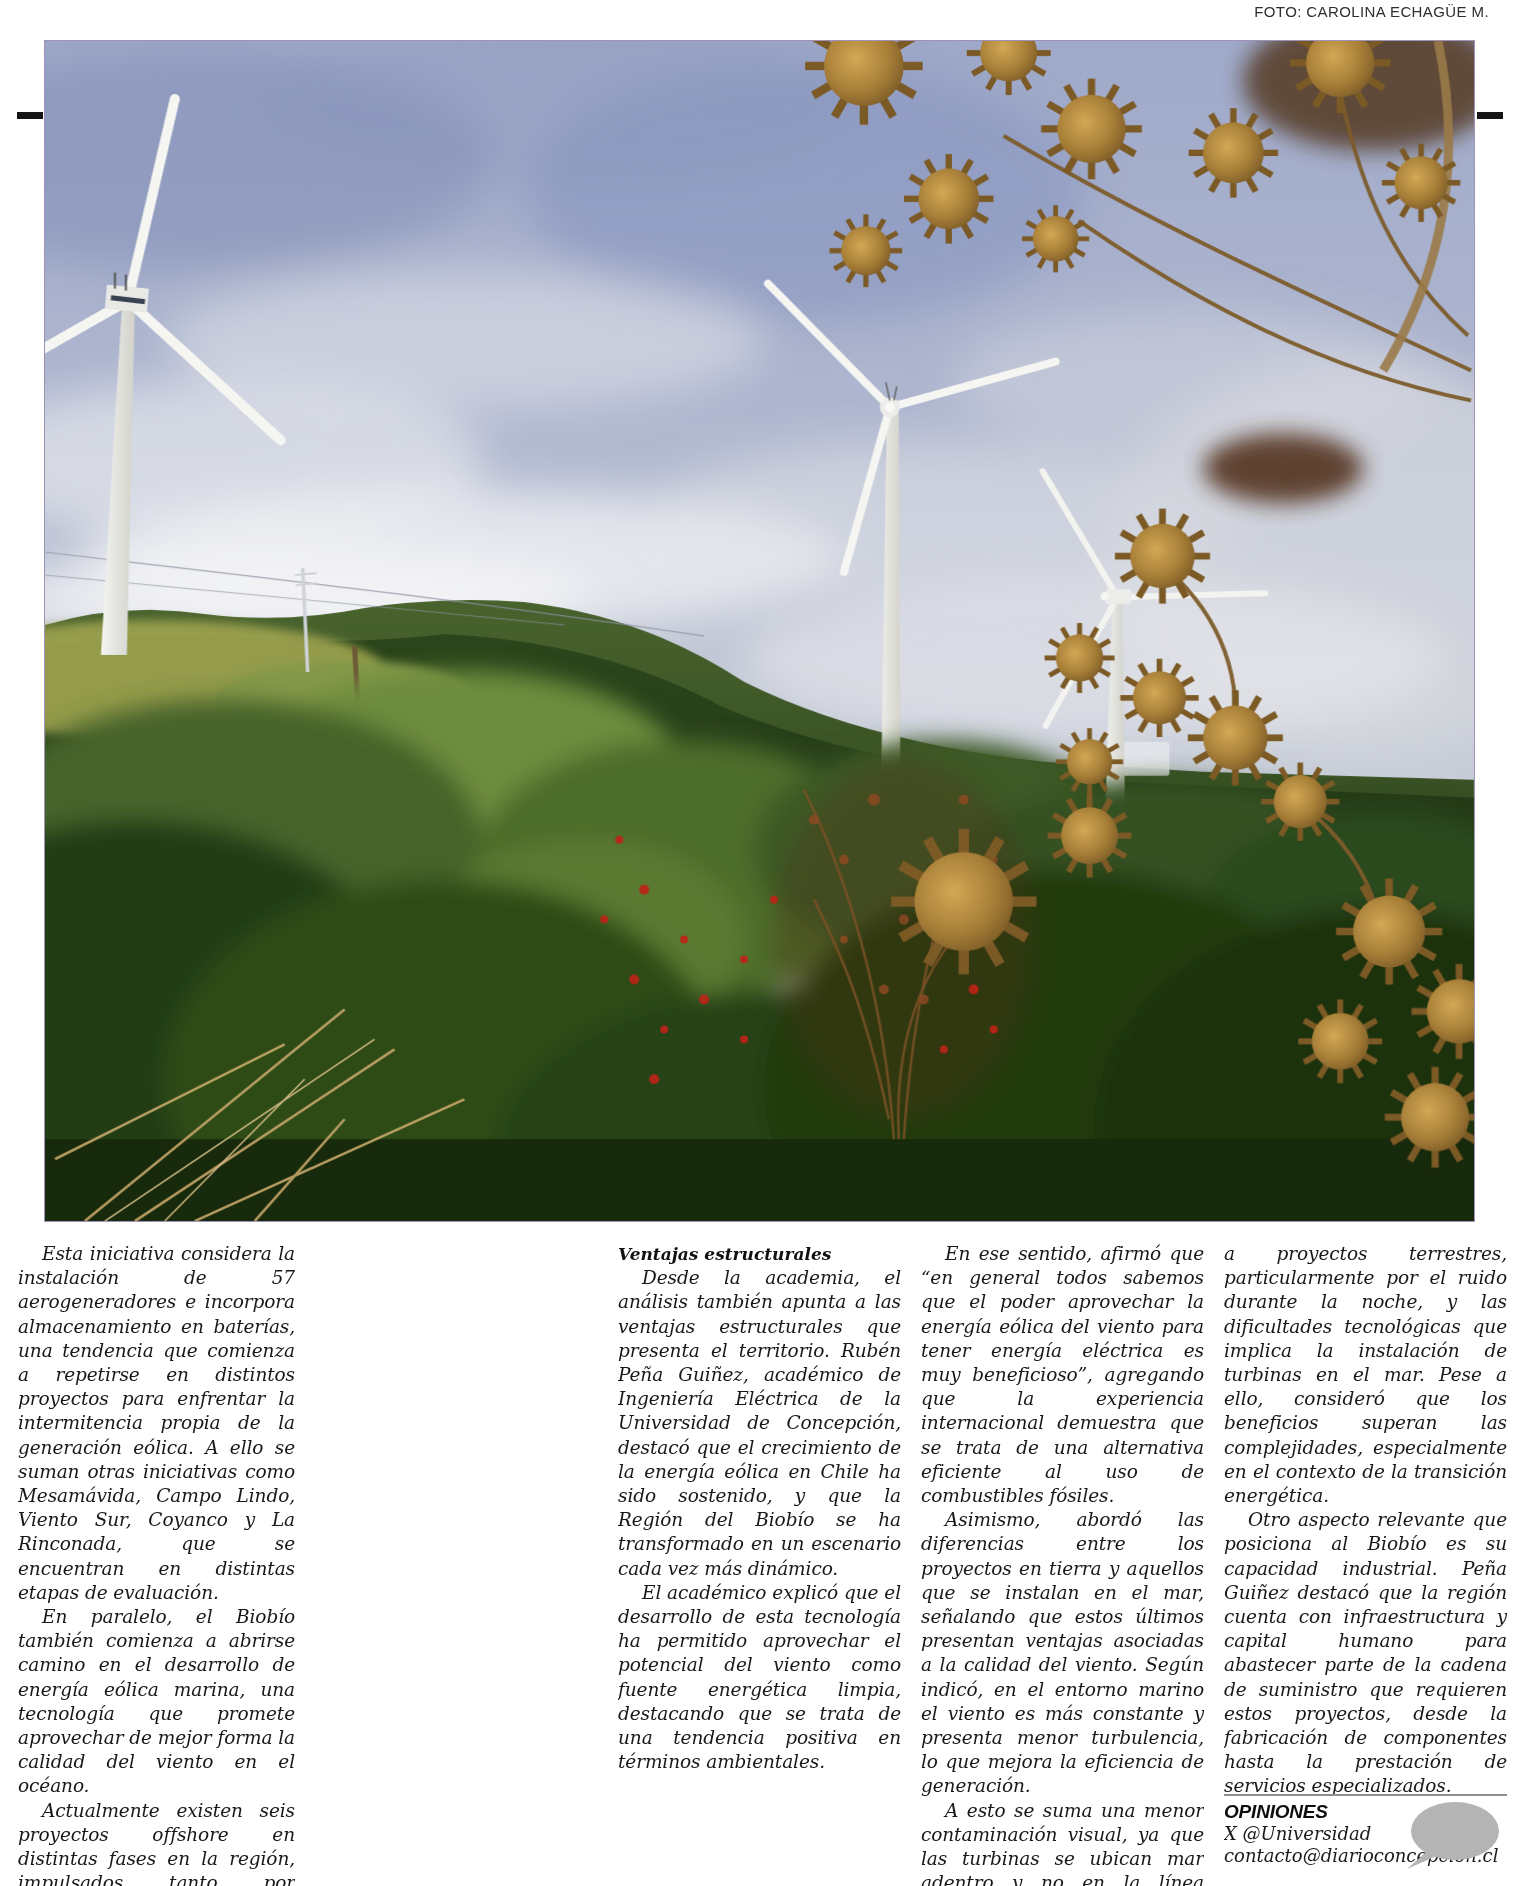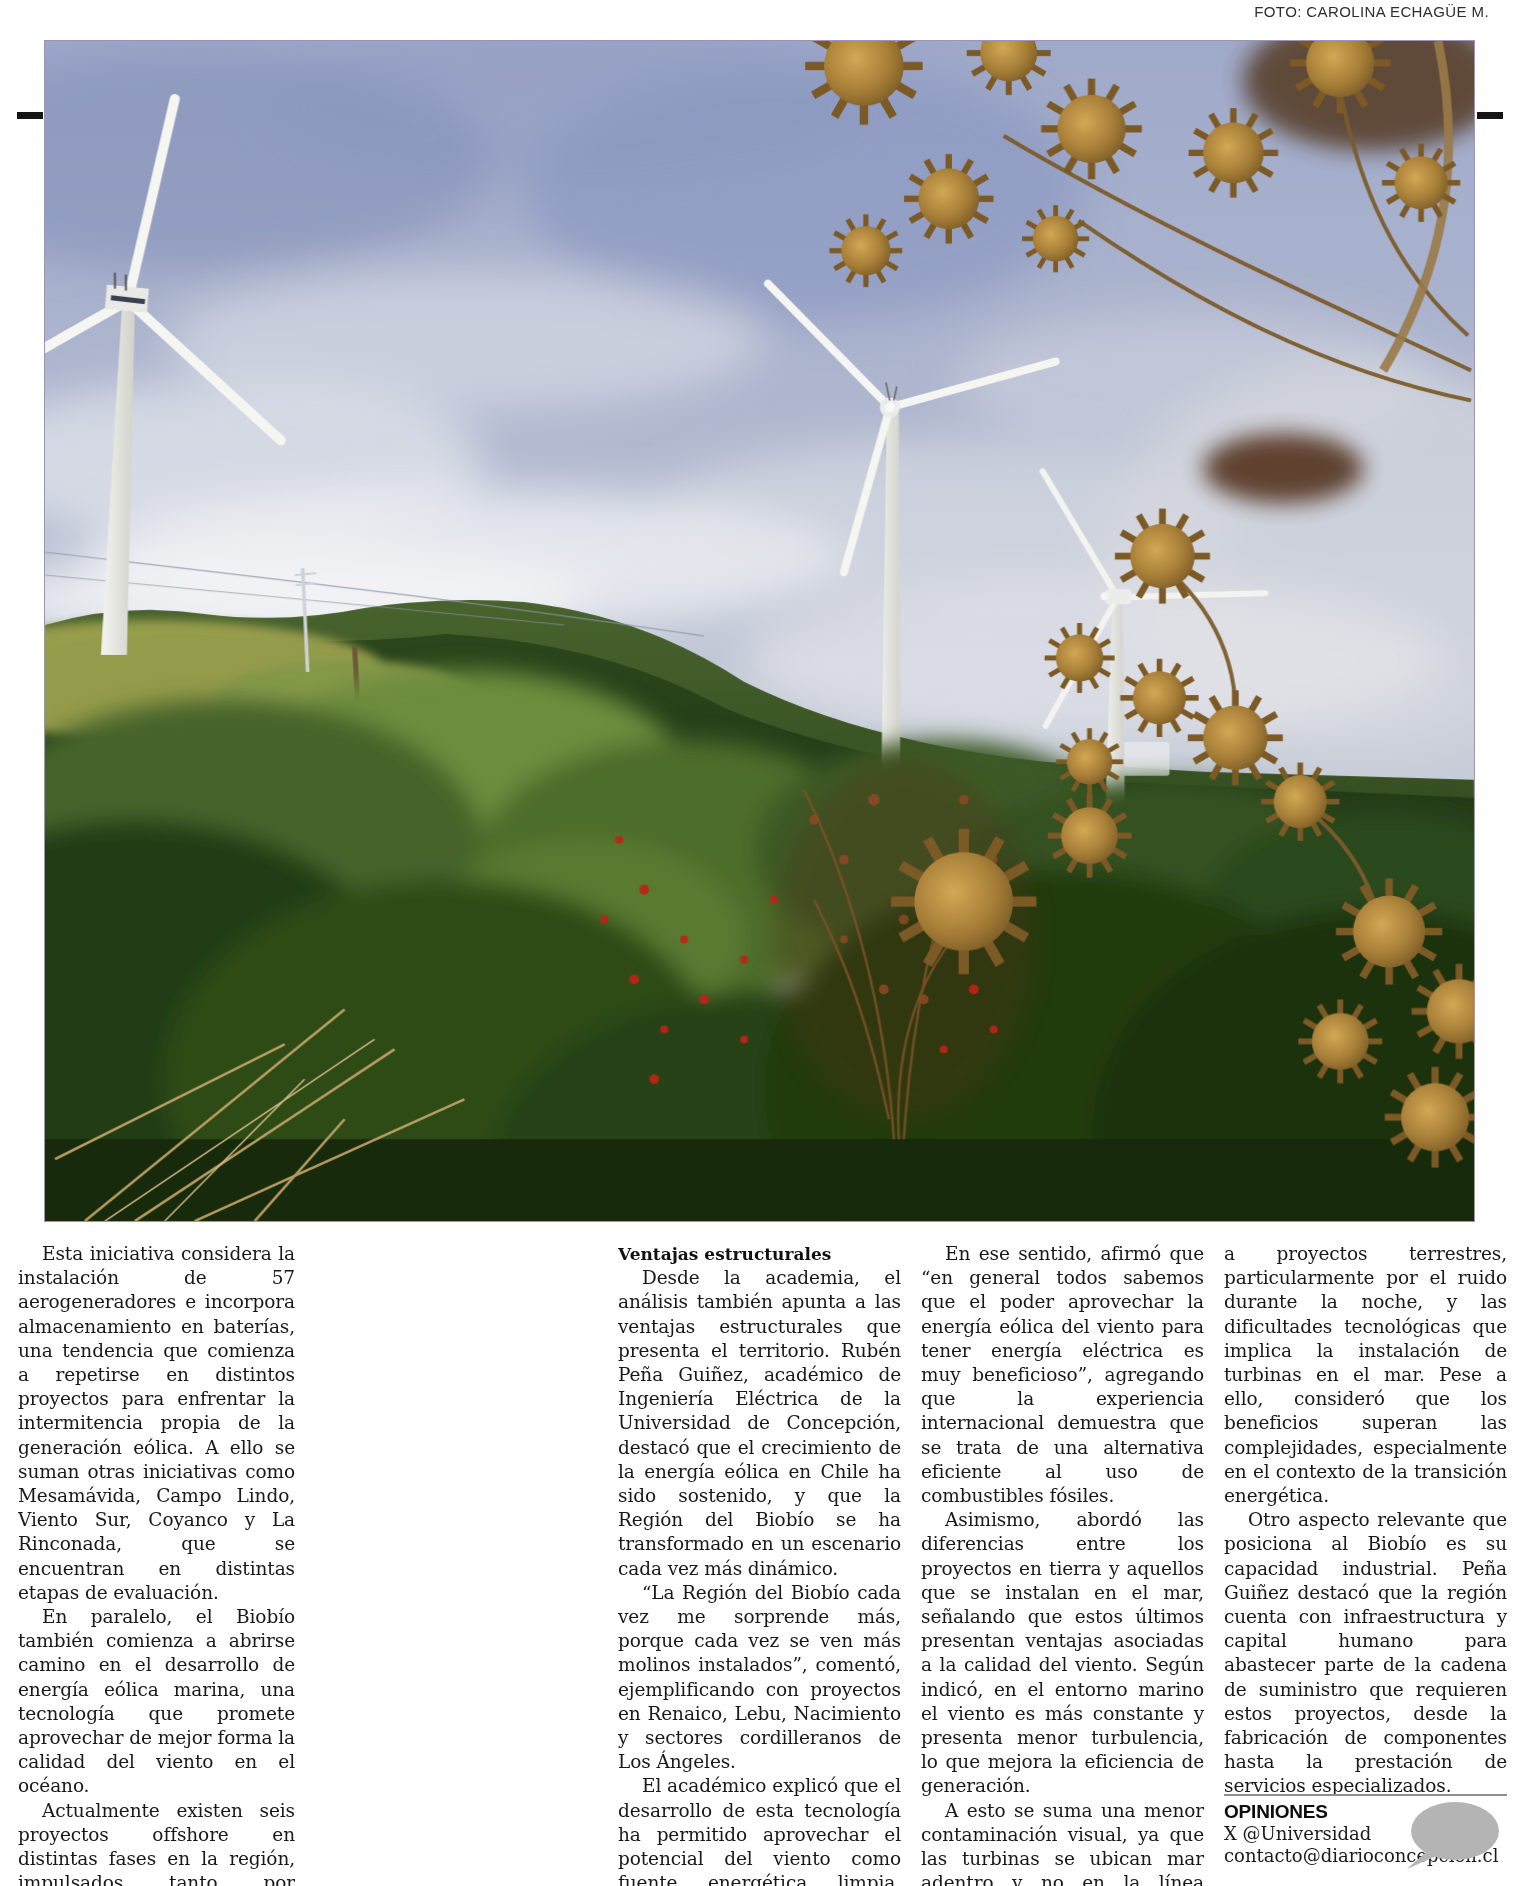--- a/index.html
+++ b/index.html
@@ -24,21 +24,21 @@
   
   figure.photo{
     margin:0;position:absolute;left:44px;top:40px;width:1431px;height:1182px;
     border:1px solid #9e92b8;box-sizing:border-box;overflow:hidden;background:#b6bfd4;
   }
   figure.photo svg{display:block;width:100%;height:100%;}
 
   
   .textblock{
     position:absolute;left:18px;top:1242px;height:644px;
-    display:grid;grid-template-columns:277px 283px 283px 283px 283px;column-gap:20px;
+    display:grid;grid-template-columns:277px 283px 283px 283px 283px;column-gap:20px;font-style:italic;
   }
   .col{height:644px;overflow:hidden;}
   .col p{
     margin:0;font-family:"DejaVu Serif",serif;font-size:18.5px;line-height:24.2px;
     letter-spacing:-0.1px;color:#181818;text-align:justify;text-indent:24px;
     hyphens:auto;overflow-wrap:break-word;
   }
   .col p.no-indent{text-indent:0;}
   .col h3{
     margin:0;font-family:"DejaVu Serif",serif;font-size:17px;line-height:24.2px;
@@ -307,21 +307,20 @@
       <p>Esta iniciativa considera la instalación de 57 aerogeneradores e incorpora almacenamiento en baterías, una tendencia que comienza a repetirse en distintos proyectos para enfrentar la intermitencia propia de la generación eólica. A ello se suman otras iniciativas como Mesamávida, Campo Lindo, Viento Sur, Coyanco y La Rinconada, que se encuentran en distintas etapas de evaluación.</p>
       <p>En paralelo, el Biobío también comienza a abrirse camino en el desarrollo de energía eólica marina, una tecnología que promete aprovechar de mejor forma la calidad del viento en el océano.</p>
       <p>Actualmente existen seis proyectos offshore en distintas fases en la región, impulsados tanto por empresas nacionales como internacionales, lo que refuerza la proyección de la zona como un polo energético integral.</p>
     </div>
 
     <div class="col"></div>
 
     <div class="col">
       <h3>Ventajas estructurales</h3>
       <p>Desde la academia, el análisis también apunta a las ventajas estructurales que presenta el territorio. Rubén Peña Guiñez, académico de Ingeniería Eléctrica de la Universidad de Concepción, destacó que el crecimiento de la energía eólica en Chile ha sido sostenido, y que la Región del Biobío se ha transformado en un escenario cada vez más dinámico.</p>
-      <p>“La Región del Biobío cada vez me sorprende más, porque cada vez se ven más molinos instalados”, comentó, ejemplificando con proyectos en Renaico, Lebu, Nacimiento y sectores cordilleranos de Los Ángeles.</p>
       <p>El académico explicó que el desarrollo de esta tecnología ha permitido aprovechar el potencial del viento como fuente energética limpia, destacando que se trata de una tendencia positiva en términos ambientales.</p>
     </div>
 
     <div class="col">
       <p>En ese sentido, afirmó que “en general todos sabemos que el poder aprovechar la energía eólica del viento para tener energía eléctrica es muy beneficioso”, agregando que la experiencia internacional demuestra que se trata de una alternativa eficiente al uso de combustibles fósiles.</p>
       <p>Asimismo, abordó las diferencias entre los proyectos en tierra y aquellos que se instalan en el mar, señalando que estos últimos presentan ventajas asociadas a la calidad del viento. Según indicó, en el entorno marino el viento es más constante y presenta menor turbulencia, lo que mejora la eficiencia de generación.</p>
       <p>A esto se suma una menor contaminación visual, ya que las turbinas se ubican mar adentro y no en la línea costera.</p>
 
     </div>
 

